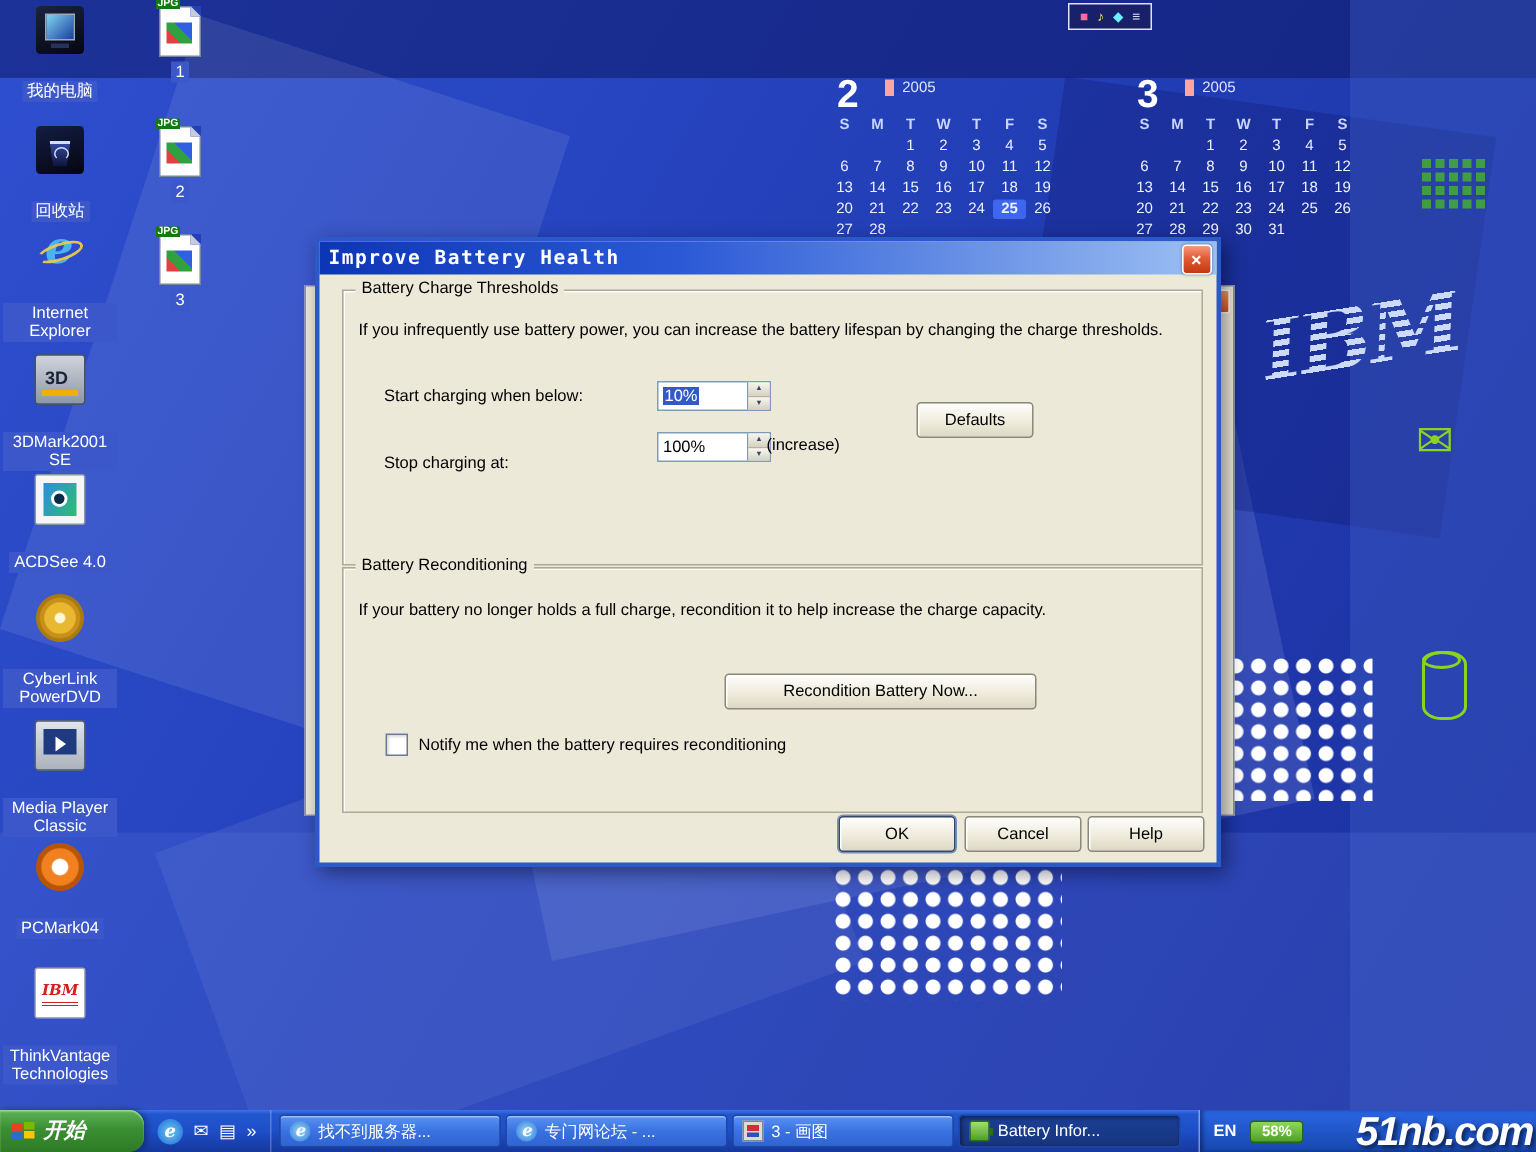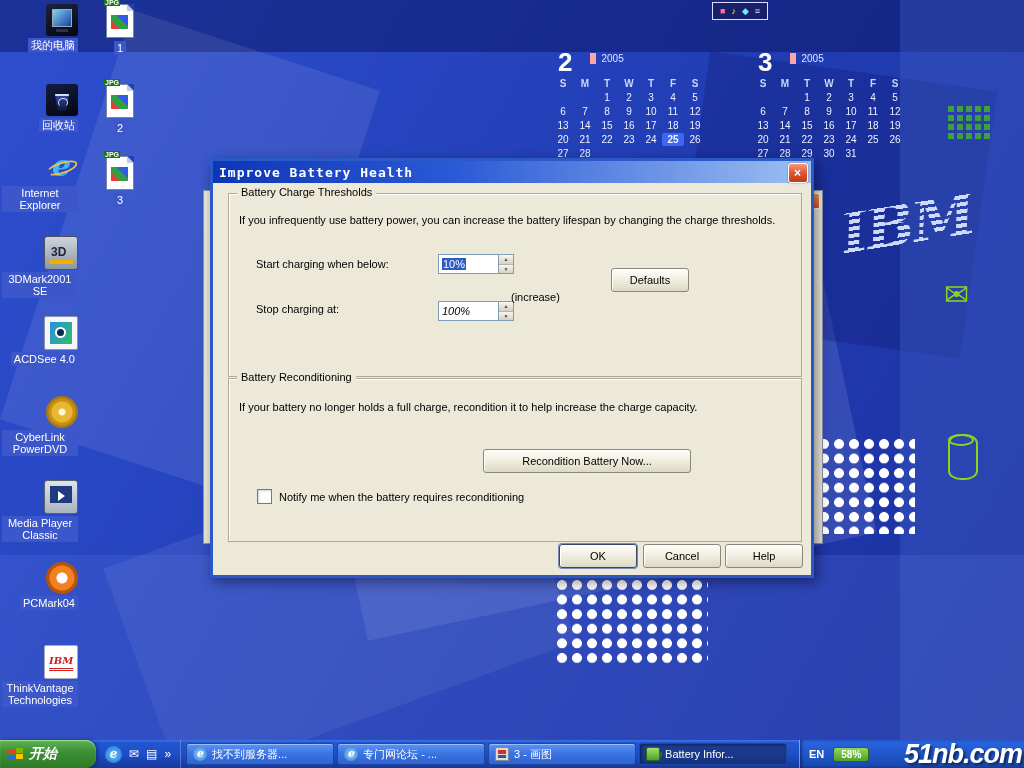--- a/index.html
+++ b/index.html
@@ -31,21 +31,21 @@
   .dots-right{left:818px;top:438px;width:97px;height:96px;}
 
   .hw-toolbar{position:absolute;left:712px;top:2px;height:16px;display:flex;align-items:center;gap:6px;
     padding:0 7px;background:rgba(30,26,80,.55);border:1px solid #dfe2ff;z-index:3;}
   .hw-icon{font-size:9px;line-height:9px;}
   .hw-icon:nth-child(1){color:#ff6a9a;}.hw-icon:nth-child(2){color:#ffe04a;}
   .hw-icon:nth-child(3){color:#6af0ff;}.hw-icon:nth-child(4){color:#d8e0ff;}
 
   
   #desktop-icons{position:absolute;left:2px;top:0;width:76px;height:740px;z-index:2;}
-  .desk-icon{position:absolute;left:0;width:76px;display:flex;flex-direction:column;align-items:flex-end;gap:2px;cursor:default;}
+  .desk-icon{position:absolute;left:0;width:76px;display:flex;flex-direction:column;align-items:center;gap:18px;cursor:default;}
   .desk-icon:nth-of-type(1){top:4px;}  .desk-icon:nth-of-type(2){top:84px;}
   .desk-icon:nth-of-type(3){top:152px;}.desk-icon:nth-of-type(4){top:236px;}
   .desk-icon:nth-of-type(5){top:316px;}.desk-icon:nth-of-type(6){top:396px;}
   .desk-icon:nth-of-type(7){top:480px;}.desk-icon:nth-of-type(8){top:562px;}
   .desk-icon:nth-of-type(9){top:645px;}
   .dlabel{font-size:11px;line-height:12px;color:#fff;background:#3b57c9;padding:1px 3px;text-align:center;max-width:74px;}
   .dicon{width:32px;height:32px;position:relative;}
 
   .ic-my-computer{background:linear-gradient(160deg,#1b2340,#05070f);border-radius:3px;}
   .ic-my-computer::before{content:"";position:absolute;inset:5px 6px 9px 6px;background:linear-gradient(135deg,#7fd4f0,#1a3ea0);border:1px solid #9ab;}
@@ -111,21 +111,21 @@
   .g2{left:15px;top:195px;width:572px;height:162px;}
   .desc{position:absolute;left:10px;width:552px;}
   .g1 .desc{top:20px;}
   .g2 .desc{top:22px;}
   .lbl{position:absolute;}
   .lbl-start{left:27px;top:64px;}
   .lbl-stop{left:27px;top:97px;margin-top:12px;}
   .note-default{position:absolute;left:282px;top:97px;}
   .spin{position:absolute;width:76px;height:20px;display:flex;background:#fff;border:1px solid #7f9db9;box-sizing:border-box;}
   .spin-start{left:209px;top:60px;}
-  .spin-stop{left:209px;top:107px;font-style:italic;}
+  .spin-stop{left:209px;top:94px;}
   .spin-val{flex:1;display:flex;align-items:center;padding-left:3px;}
   .spin-val.selected span{background:#2f5bc4;color:#fff;padding:0 1px;}
   .spin-btns{width:14px;display:flex;flex-direction:column;border-left:1px solid #7f9db9;}
   .spin-up,.spin-down{flex:1;font-size:5px;line-height:8px;text-align:center;background:linear-gradient(#f8f6ee,#d6d2c0);color:#35476e;cursor:default;}
   .spin-up{border-bottom:1px solid #b8b4a2;}
   .btn{background:linear-gradient(#fefefc,#efecdc 55%,#dcd8c4);border:1px solid #8a8878;border-radius:3px;
     font-size:11px;color:#000;display:flex;align-items:center;justify-content:center;box-shadow:inset 1px 1px 0 #fff;cursor:default;}
   .btn-defaults{position:absolute;left:382px;top:74px;width:76px;height:22px;}
   .btn-recondition{position:absolute;left:254px;top:70px;width:206px;height:22px;}
   .btn-ok{position:absolute;left:346px;top:361px;width:76px;height:22px;border:1px solid #35476e;box-shadow:inset 1px 1px 0 #fff,0 0 0 1px #7a8cb8;}

